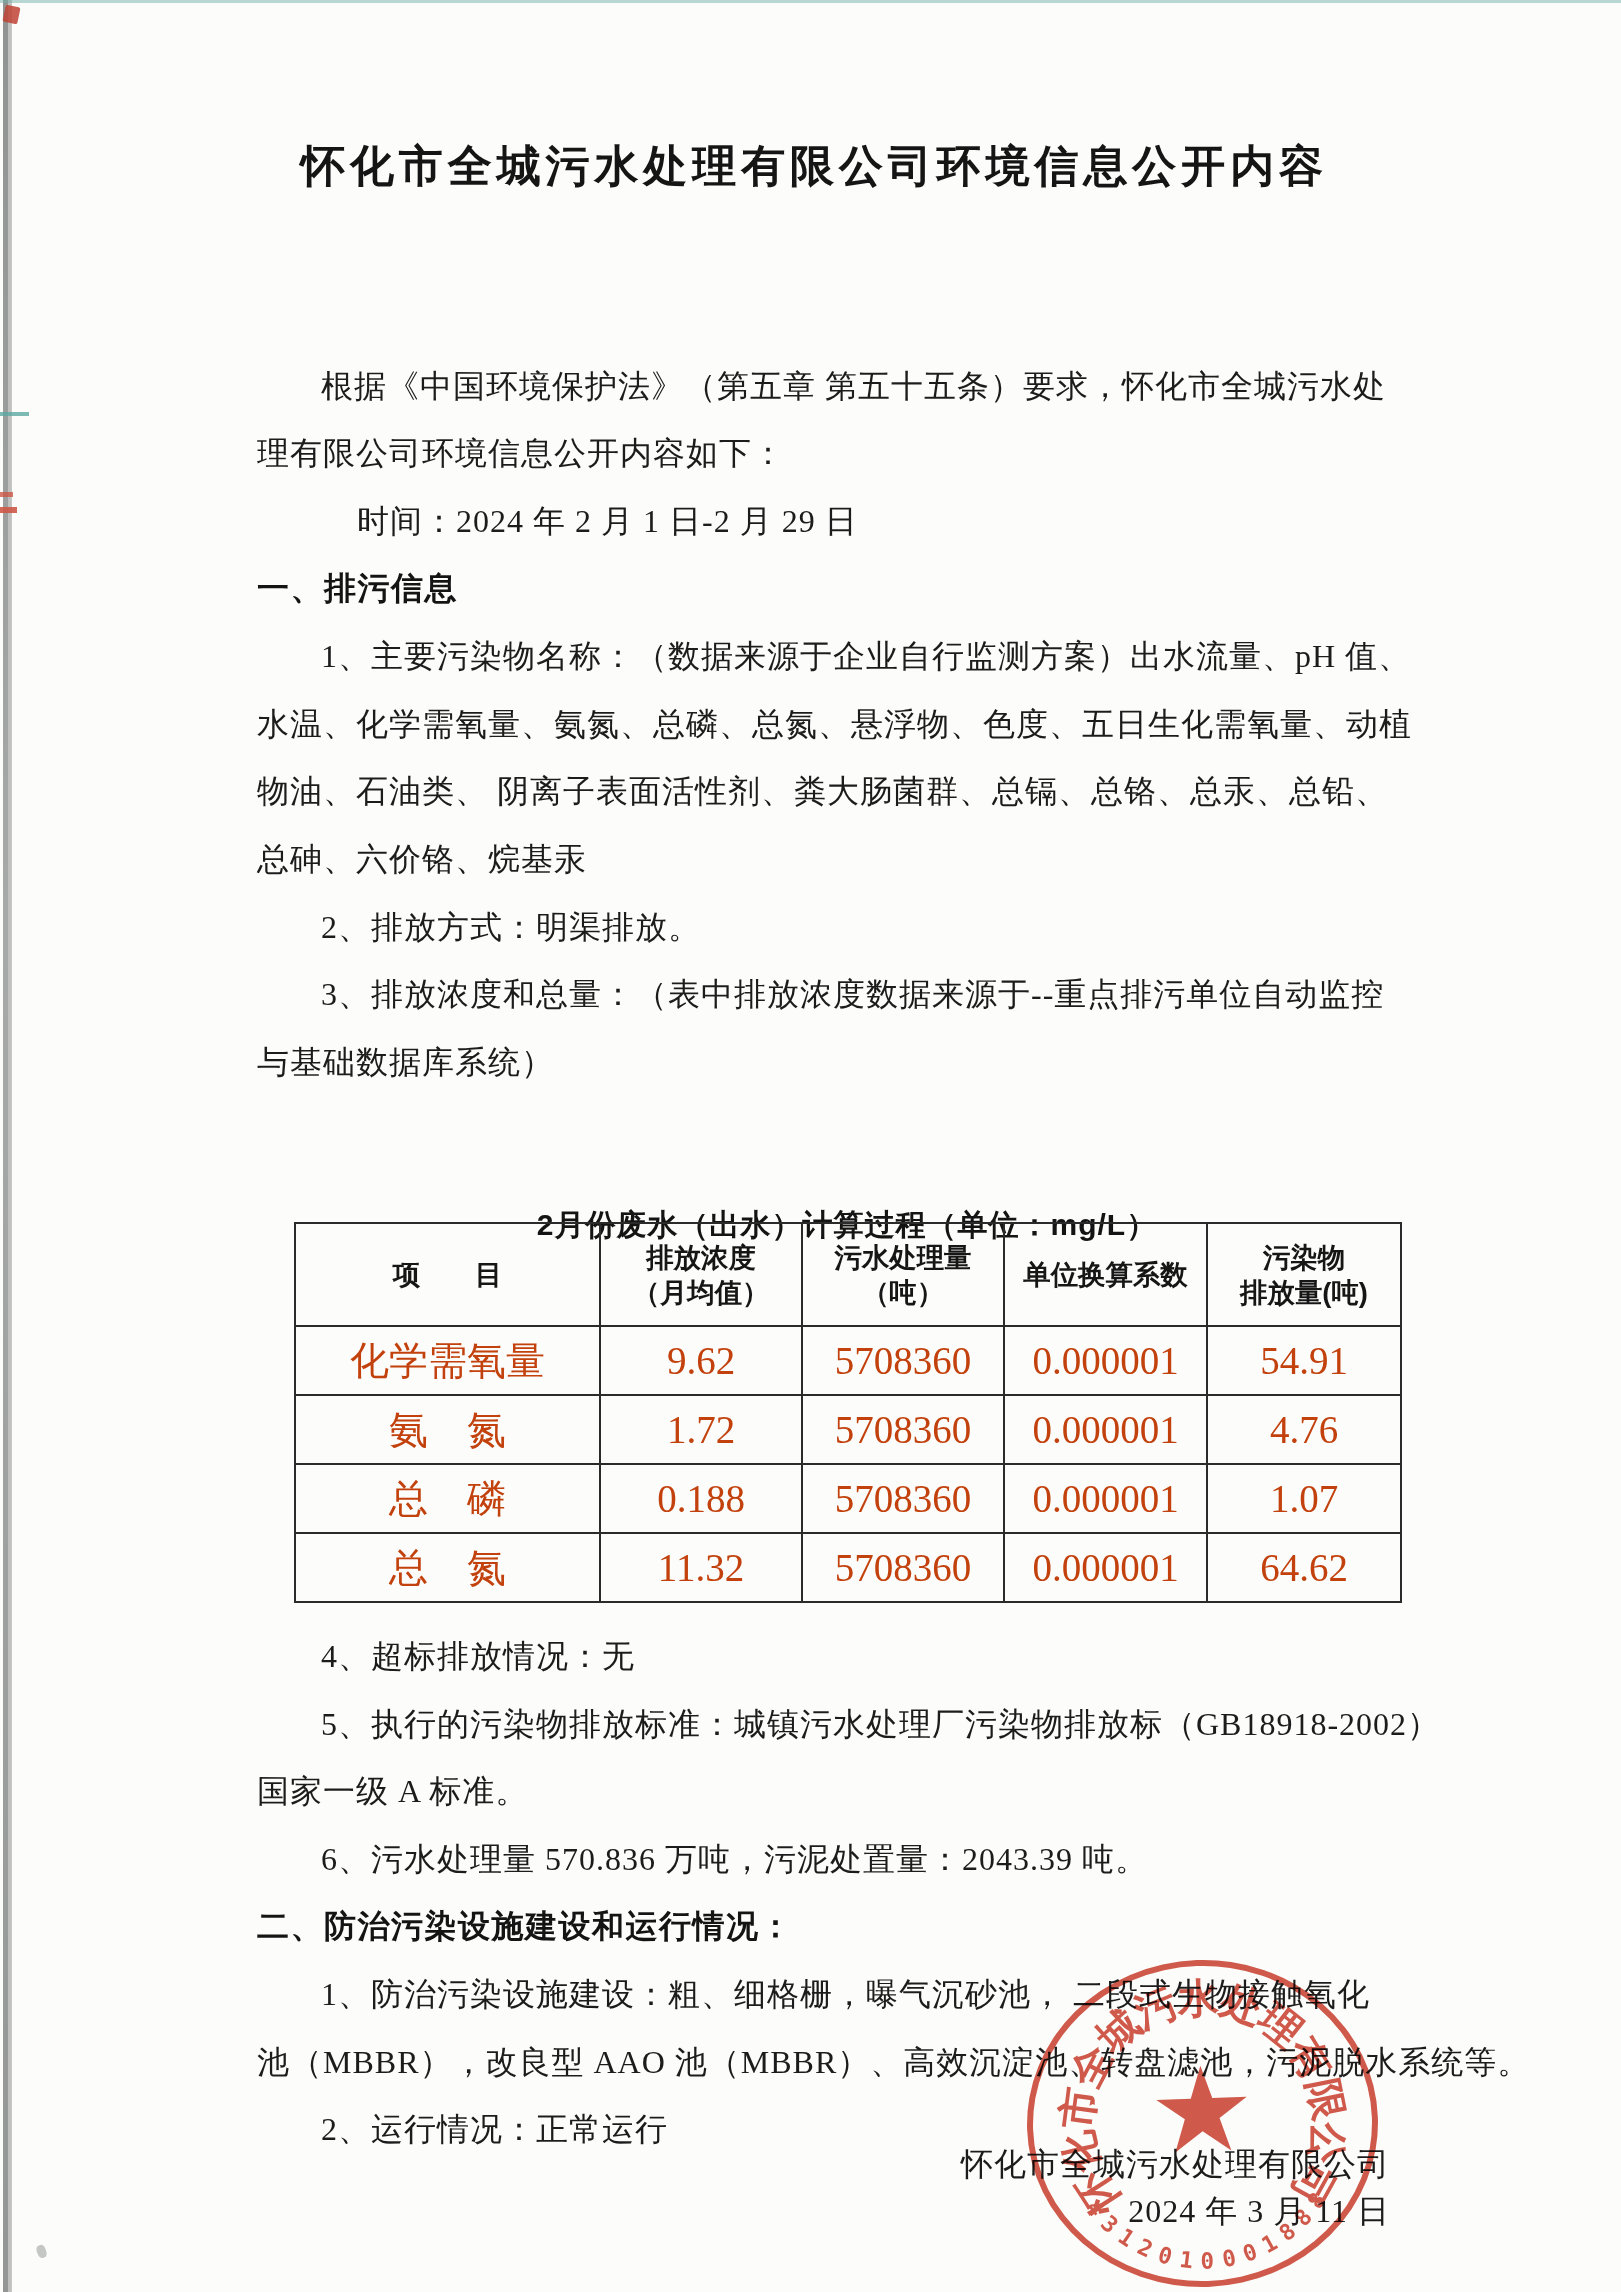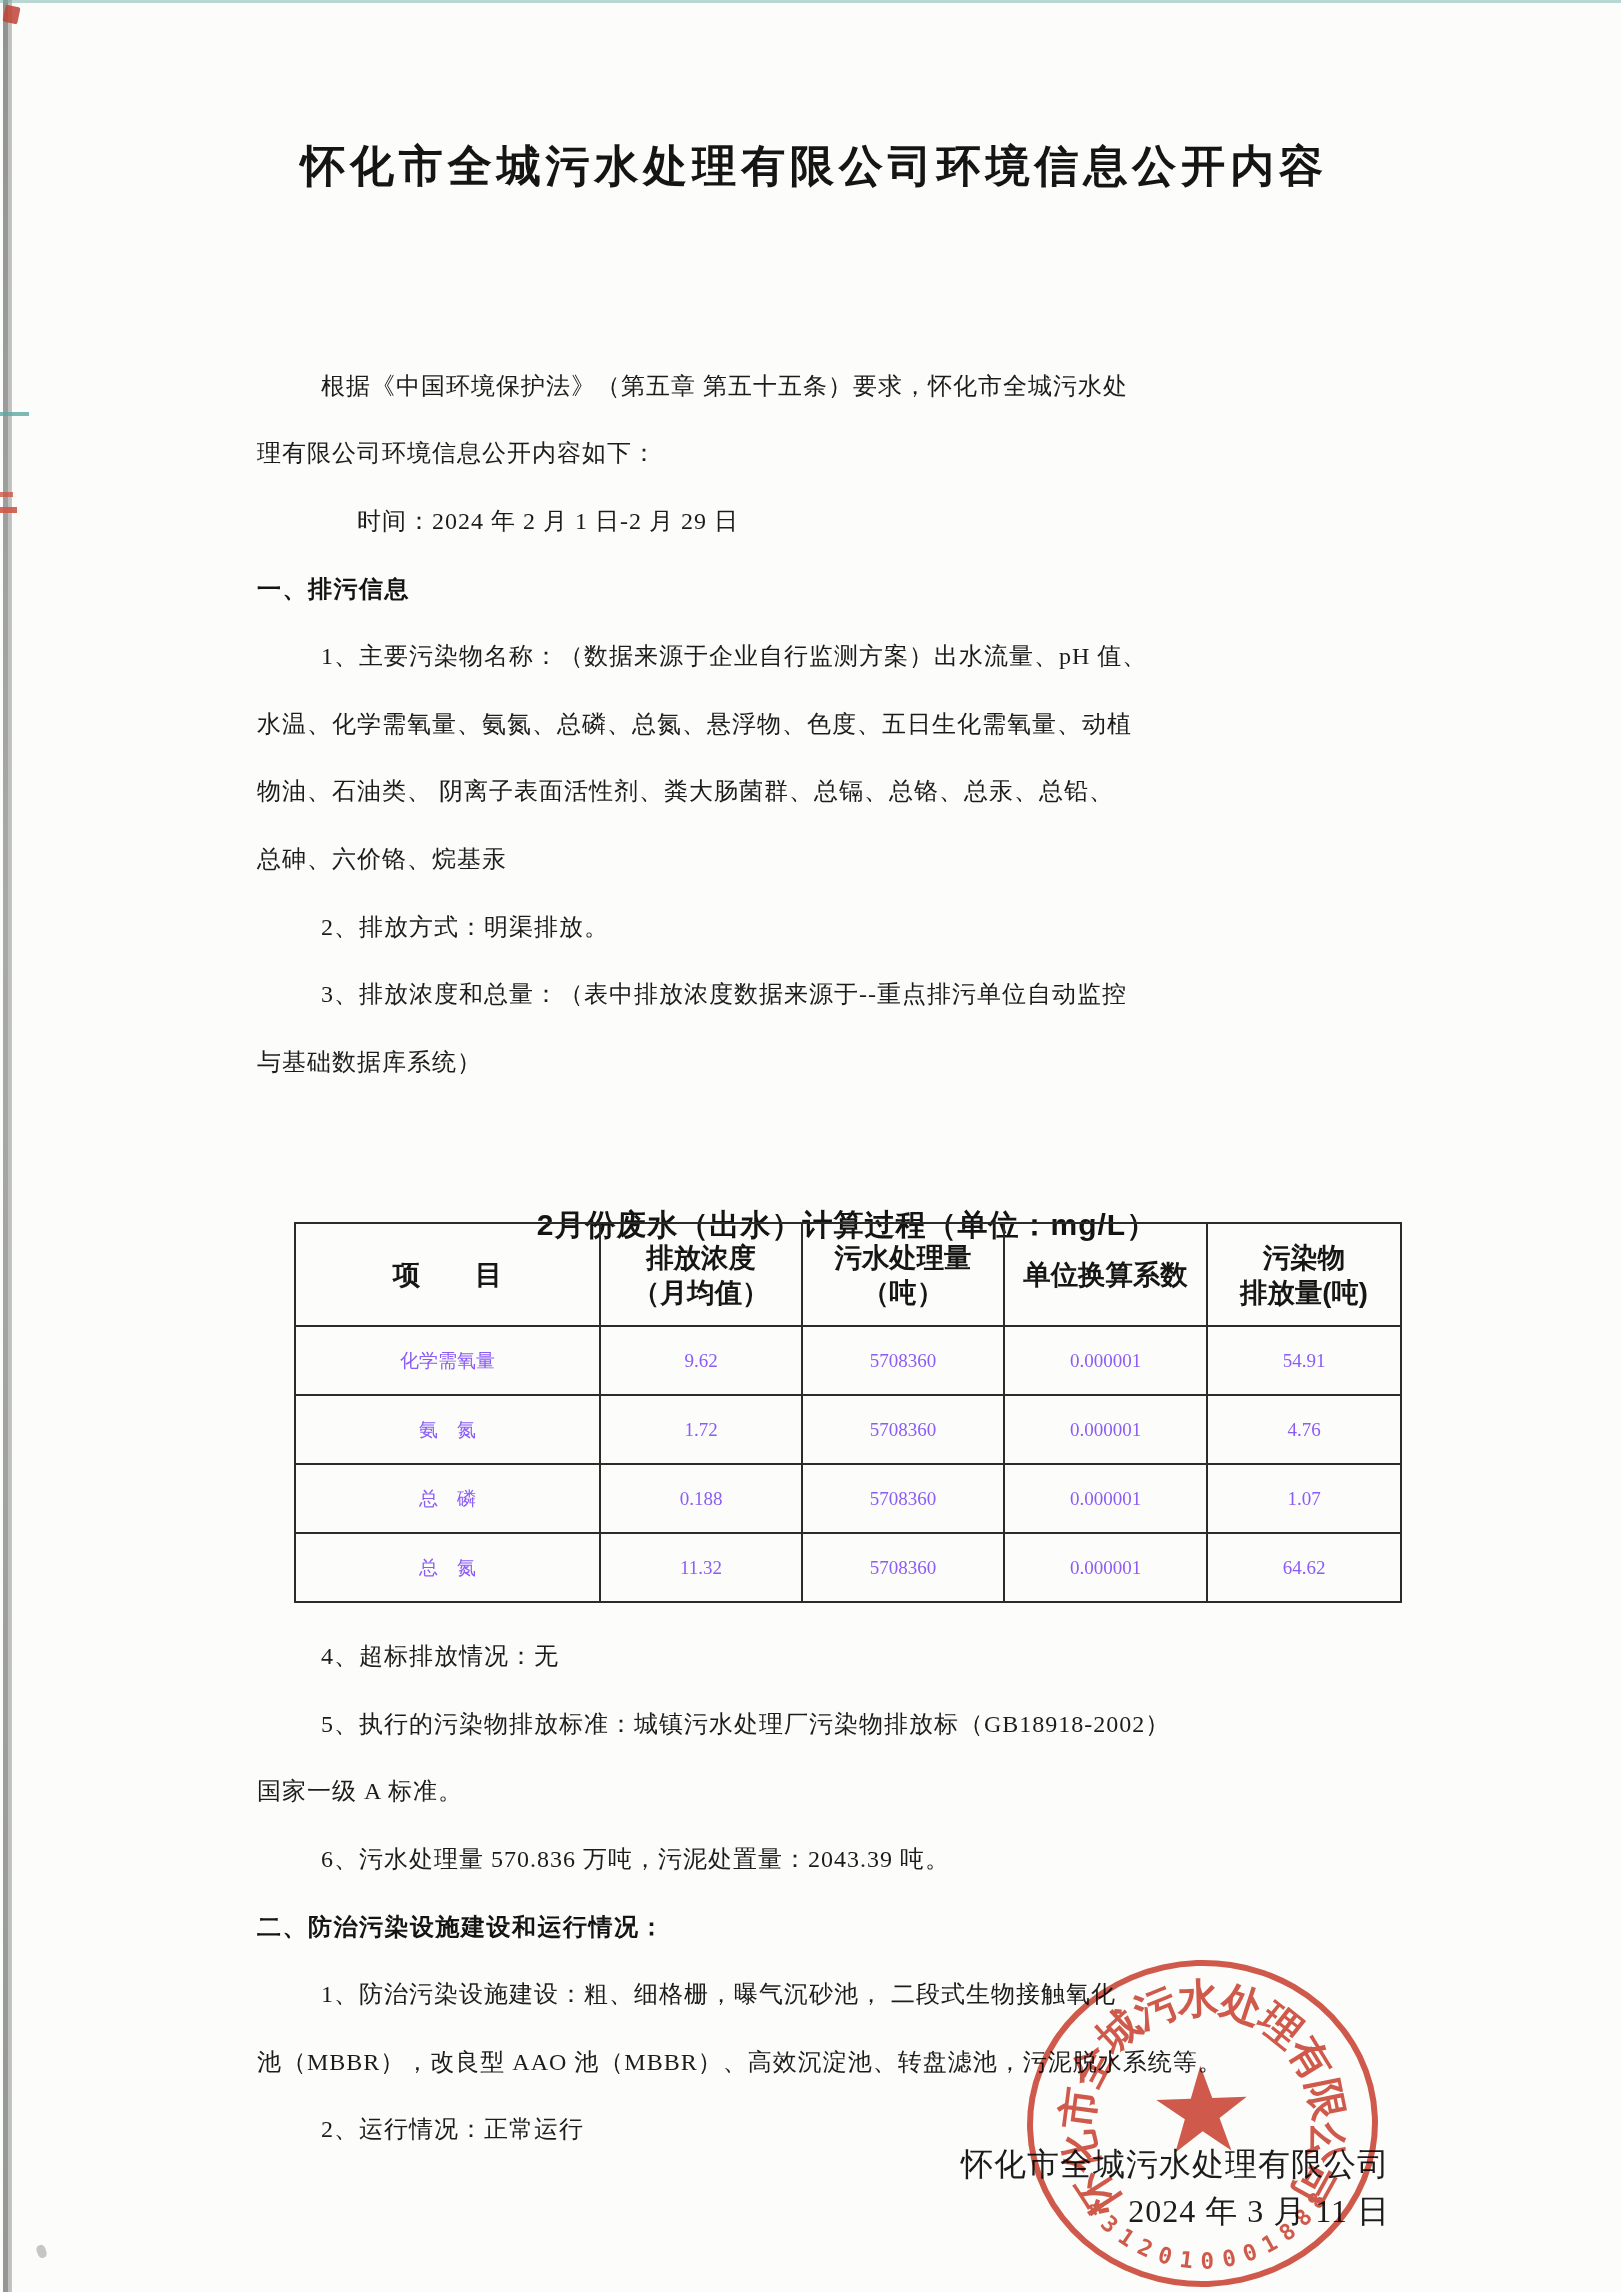--- a/index.html
+++ b/index.html
@@ -27,21 +27,21 @@
 
   
   .doc-title{
     position:absolute;left:0;top:137px;width:100%;margin:0;
     text-align:center;
     font-family:"Liberation Sans","DejaVu Sans",sans-serif;
     font-weight:700;font-size:44px;letter-spacing:4.9px;color:#151515;
   }
   .ln{
     position:absolute;
-    font-size:24px;letter-spacing:1px;white-space:pre;line-height:43px;
+    font-size:32px;letter-spacing:1px;white-space:pre;line-height:43px;
   }
   .b{
     font-family:Liberation Sans, sans-serif;
     font-weight:700;letter-spacing:1.5px;color:#141414;
   }
   .m0{left:257px;}   
   .m1{left:321px;}   
   .m2{left:357px;}   
 
   
@@ -59,21 +59,21 @@
     border:2px solid #2b2b2b;text-align:center;vertical-align:middle;
     white-space:pre;padding:0;
   }
   .dtable thead tr{height:103px;}
   .dtable tbody tr{height:69px;}
   .dtable th{
     font-family:"Liberation Sans","DejaVu Sans",sans-serif;
     font-weight:700;font-size:27.4px;line-height:35px;color:#161616;
   }
   .dtable th span{display:block;}
-  .dtable td{font-size:19px;color:#8b5cf6;}
+  .dtable td{font-size:39px;color:#c2410c;}
 
   
   .sig{position:absolute;right:239px;font-size:32px;letter-spacing:1px;white-space:pre;}
   .sig-company{top:2143px;}
   .sig-date{top:2190px;}
 
   
   .stamp{
     position:absolute;left:1027px;top:1960px;width:351px;height:327px;
     mix-blend-mode:multiply;opacity:.88;transform:rotate(-2deg);

